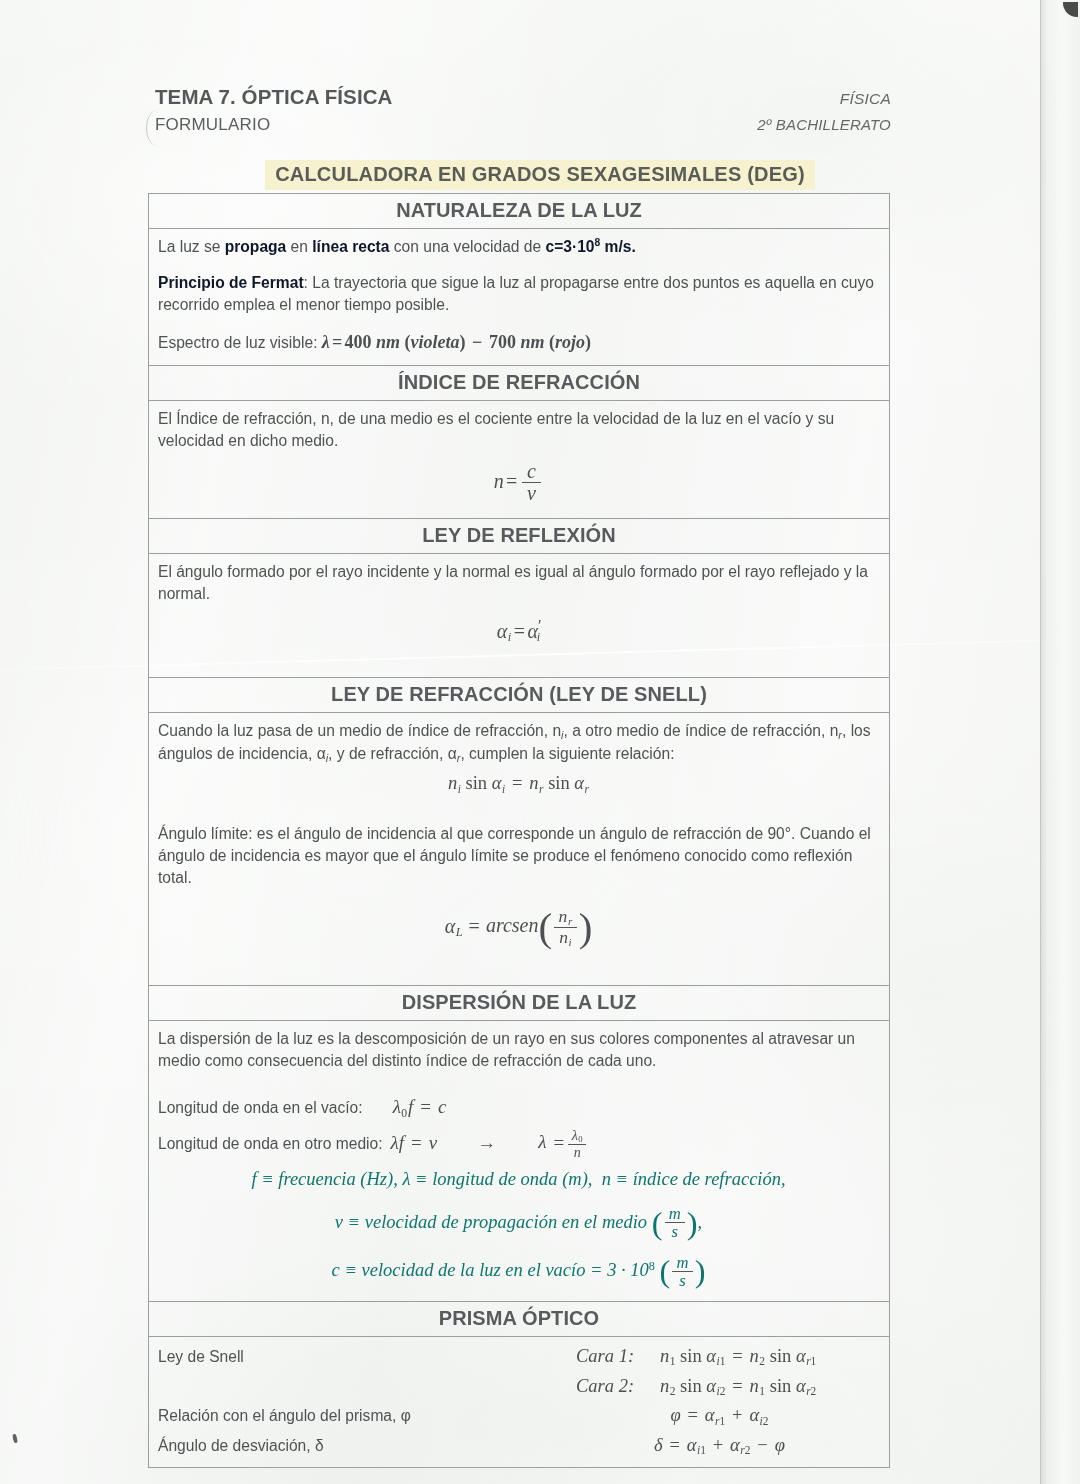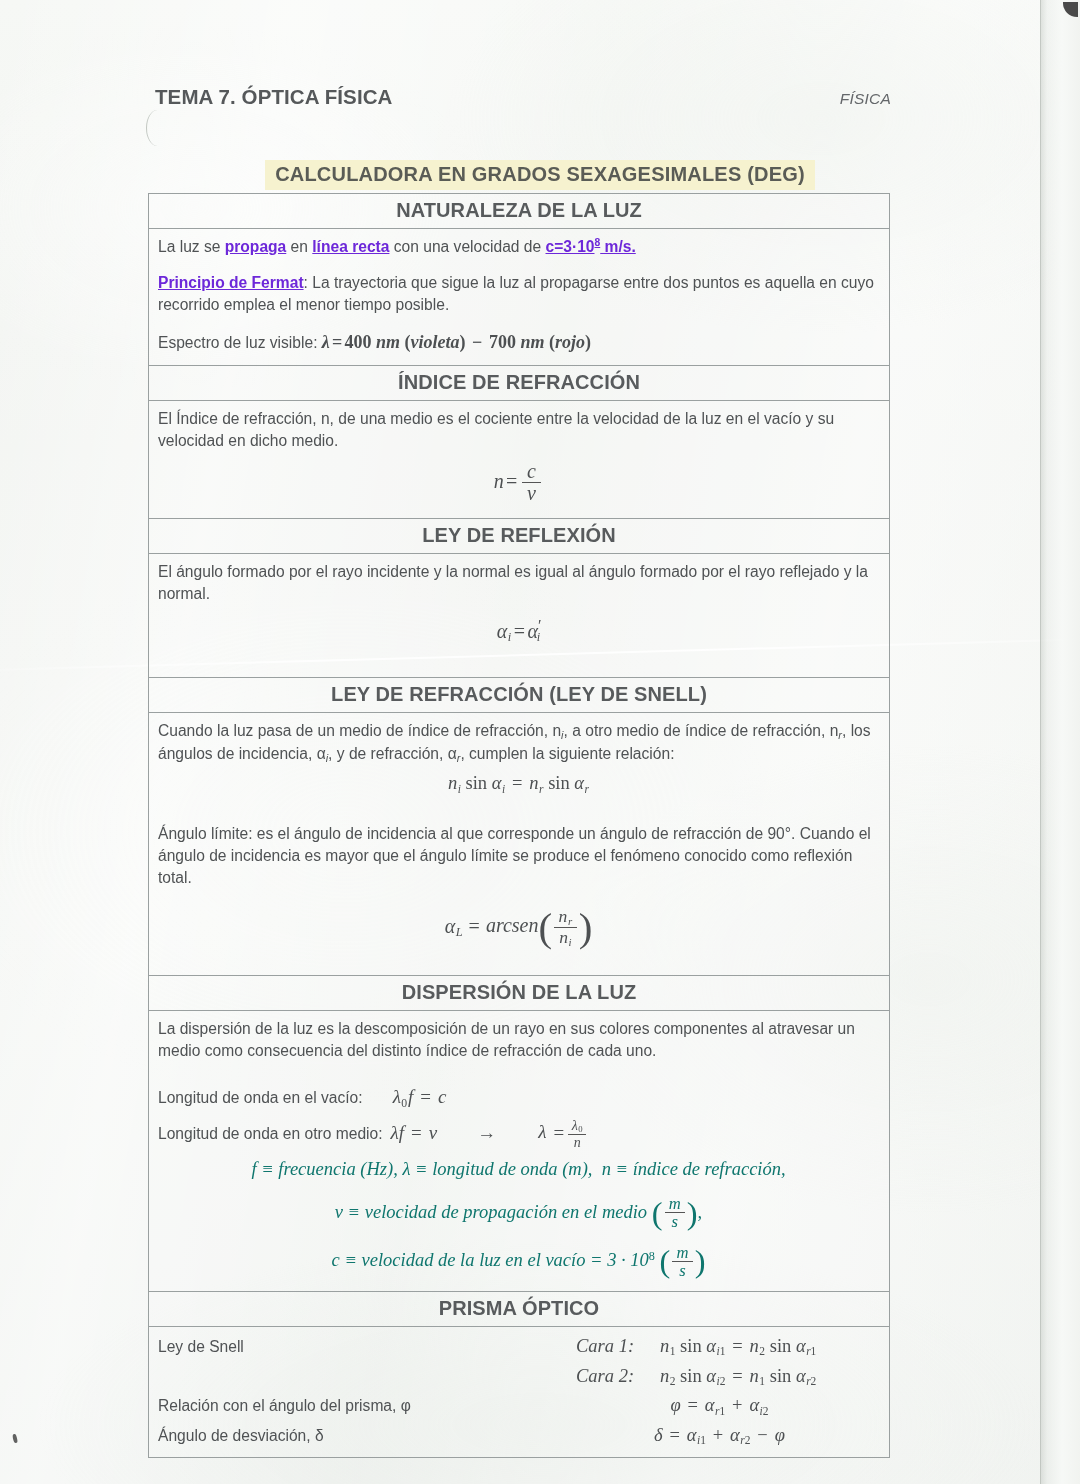--- a/index.html
+++ b/index.html
@@ -182,21 +182,21 @@
     border-top: 1.1px solid #9aa0a0;
   }
   
   .gap {
     height: 17px;
     border-left: 1.3px solid transparent;
   }
 
   p.para { margin: 0 0 0 0; }
   p.para + p.para { margin-top: 14px; }
-  .b { font-weight: bold; color: #6d28d9; text-decoration: underline; }
+  .b { font-weight: bold; color: #0f172a; }
 
   
   .math {
     font-family: "Liberation Serif", serif;
     font-style: italic;
     color: #4d5052;
   }
   .eq {
     text-align: center;
     font-family: "Liberation Serif", serif;
@@ -334,20 +334,24 @@
 <div class="ink-dot"></div>
 <div class="pencil-arc"></div>
 
 <div class="content">
 
   <div class="doc-header">
     <div class="hdr-row">
       <div class="hdr-left-1">TEMA 7. ÓPTICA FÍSICA</div>
       <div class="hdr-right-1">FÍSICA</div>
     </div>
+    <div class="hdr-row">
+      <div class="hdr-left-2">FORMULARIO</div>
+      <div class="hdr-right-2">2º BACHILLERATO</div>
+    </div>
   </div>
 
   <div class="banner-wrap">
     <span class="banner">CALCULADORA EN GRADOS SEXAGESIMALES (DEG)</span>
   </div>
 
   <div class="formula-table">
 
     <div class="section">
       <div class="sec-head">NATURALEZA DE LA LUZ</div>
@@ -388,21 +392,21 @@
       <div class="sec-head">LEY DE REFRACCIÓN (LEY DE SNELL)</div>
       <div class="sec-body">
         <p class="para"><span>Cuando la luz pasa de un medio de índice de refracción, n</span><sub class="s">i</sub><span>, a otro medio de índice de refracción, n</span><sub class="s">r</sub><span>, los ángulos de incidencia, α</span><sub class="s">i</sub><span>, y de refracción, α</span><sub class="s">r</sub><span>, cumplen la siguiente relación:</span></p>
 
         <div class="eq small" style="margin:4px 0 0">
           <span class="math">n<sub class="m">i</sub> <span class="rm">sin</span> α<sub class="m">i</sub> <span class="op">=</span> n<sub class="m">r</sub> <span class="rm">sin</span> α<sub class="m">r</sub></span>
         </div>
 
         <p class="para" style="margin-top:26px">Ángulo límite: es el ángulo de incidencia al que corresponde un ángulo de refracción de 90°. Cuando el ángulo de incidencia es mayor que el ángulo límite se produce el fenómeno conocido como reflexión total.</p>
 
-        <div class="eq" style="margin-top:18px;margin-bottom:0">
+        <div class="eq" style="margin-top:18px;margin-bottom:10px">
           <span class="math"><span>α</span><sub class="m">L</sub></span><span class="op" style="padding:0 .3em">=</span><span class="math">arcsen</span><span class="paren">(</span><span class="frac math" style="font-size:.88em"><span class="num"><span>n</span><sub class="m">r</sub></span><span class="den"><span>n</span><sub class="m">i</sub></span></span><span class="paren">)</span>
         </div>
       </div>
     </div>
 
     <div class="section">
       <div class="gap"></div>
       <div class="rule"></div>
       <div class="sec-head">DISPERSIÓN DE LA LUZ</div>
       <div class="sec-body">

